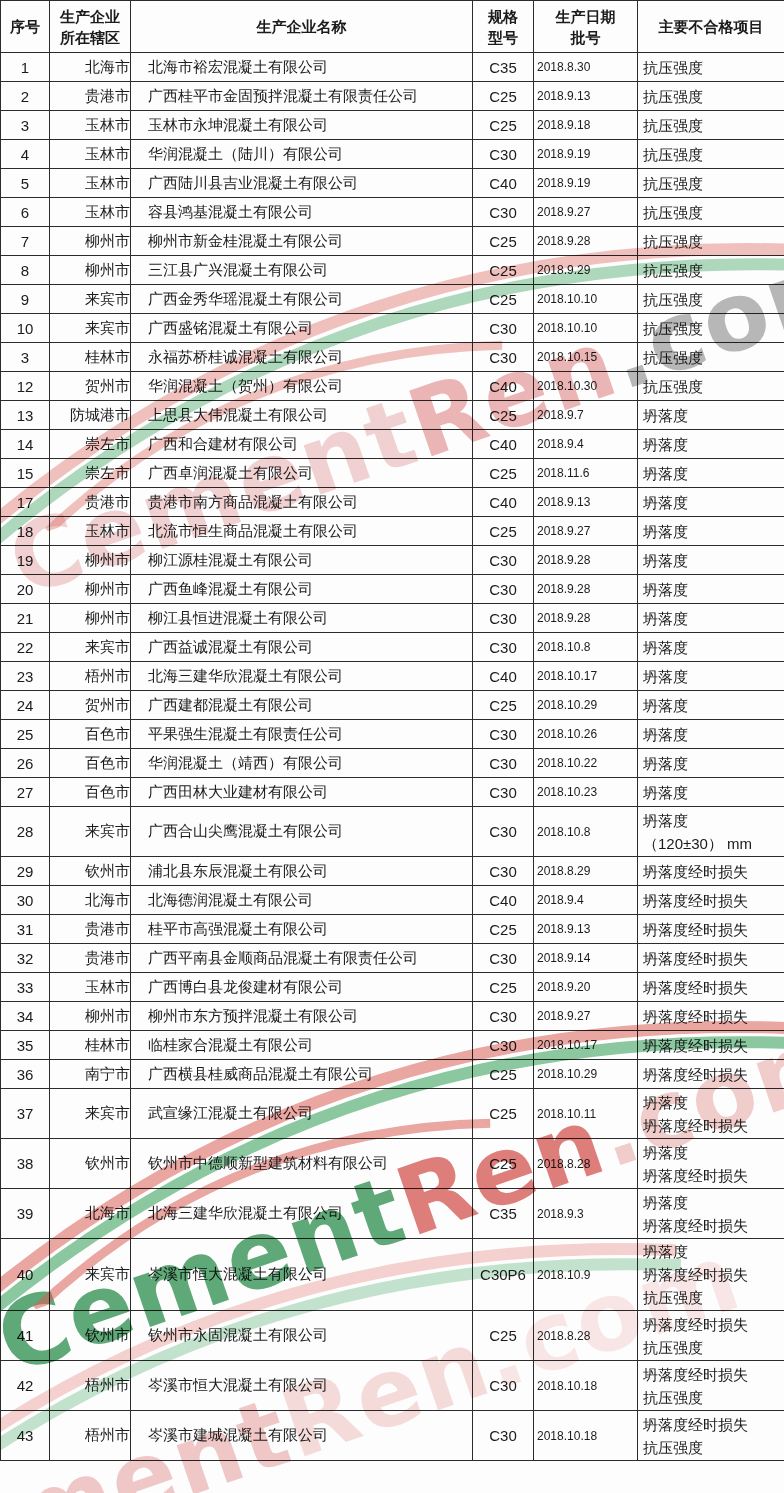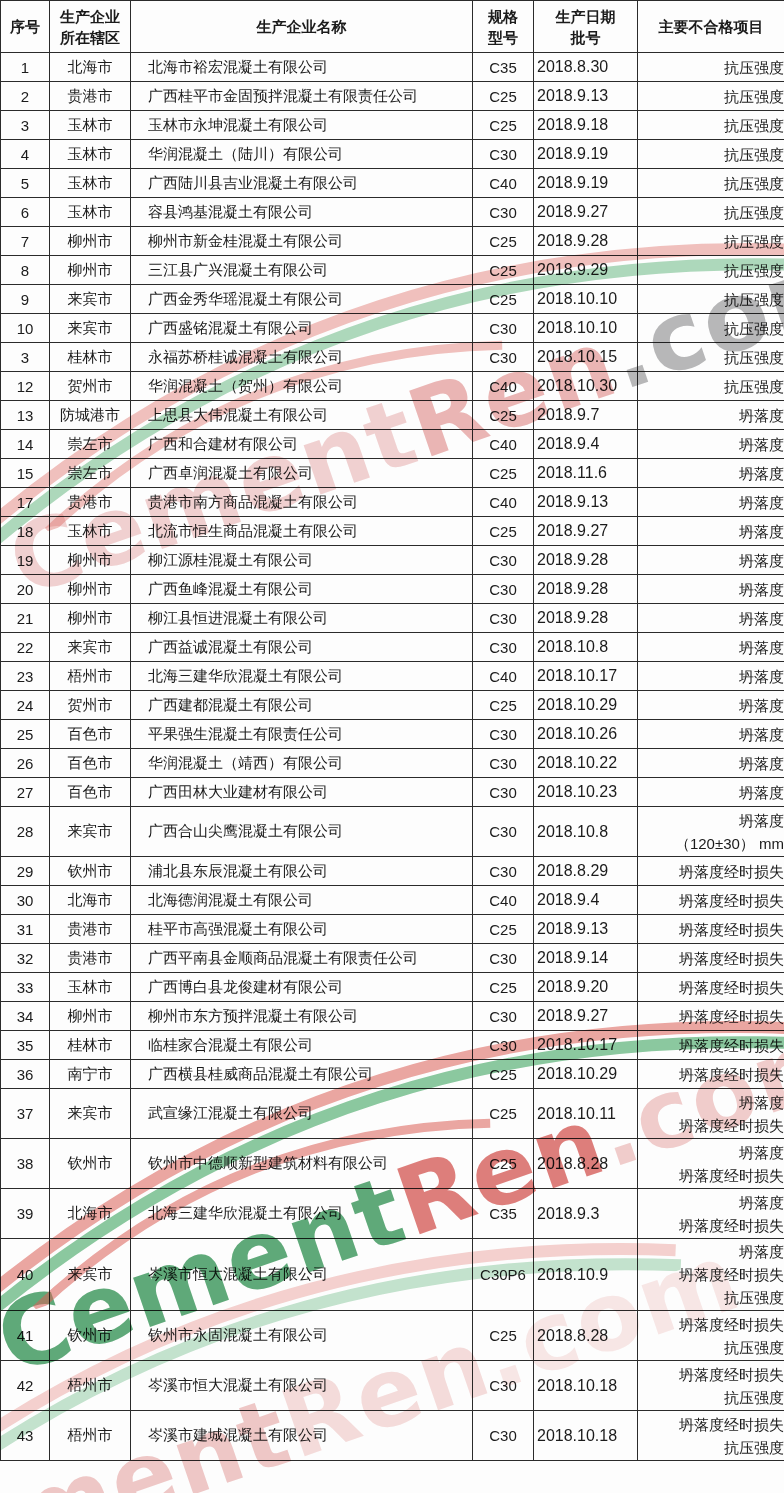--- a/index.html
+++ b/index.html
@@ -19,25 +19,25 @@
   }
   th{
     font-size:15px;font-weight:bold;text-align:center;vertical-align:middle;
     white-space:pre-line;line-height:21px;height:51px;padding:0 2px;
   }
   td{font-size:15px;vertical-align:middle;padding:0;}
   tr.h1 td{height:28px;}
   tr.h2 td{height:49px;}
   tr.h3 td{height:71px;}
   .c-no{text-align:center;}
-  .c-region{text-align:center;}
+  .c-region{text-align:right;}
   .c-company{text-align:left;padding-left:17px;}
   .c-spec{text-align:center;}
-  .c-date{text-align:left;padding-left:3px;font-size:16px;}
-  .c-issues{text-align:right;padding-left:5px;margin-top:13px;}
+  .c-date{text-align:left;padding-left:3px;font-size:12px;}
+  .c-issues{text-align:left;padding-left:5px;margin-top:13px;}
   .issue-line{line-height:23px;white-space:nowrap;}
   
   .wm{
     position:absolute;width:900px;z-index:2;pointer-events:none;
     transform:rotate(-19deg);mix-blend-mode:multiply;
   }
   .wm-text{
     font-size:95px;font-weight:bold;white-space:nowrap;
     margin-top:-34px;padding-left:26px;letter-spacing:2px;
     font-family:"DejaVu Sans","Liberation Sans",sans-serif;

